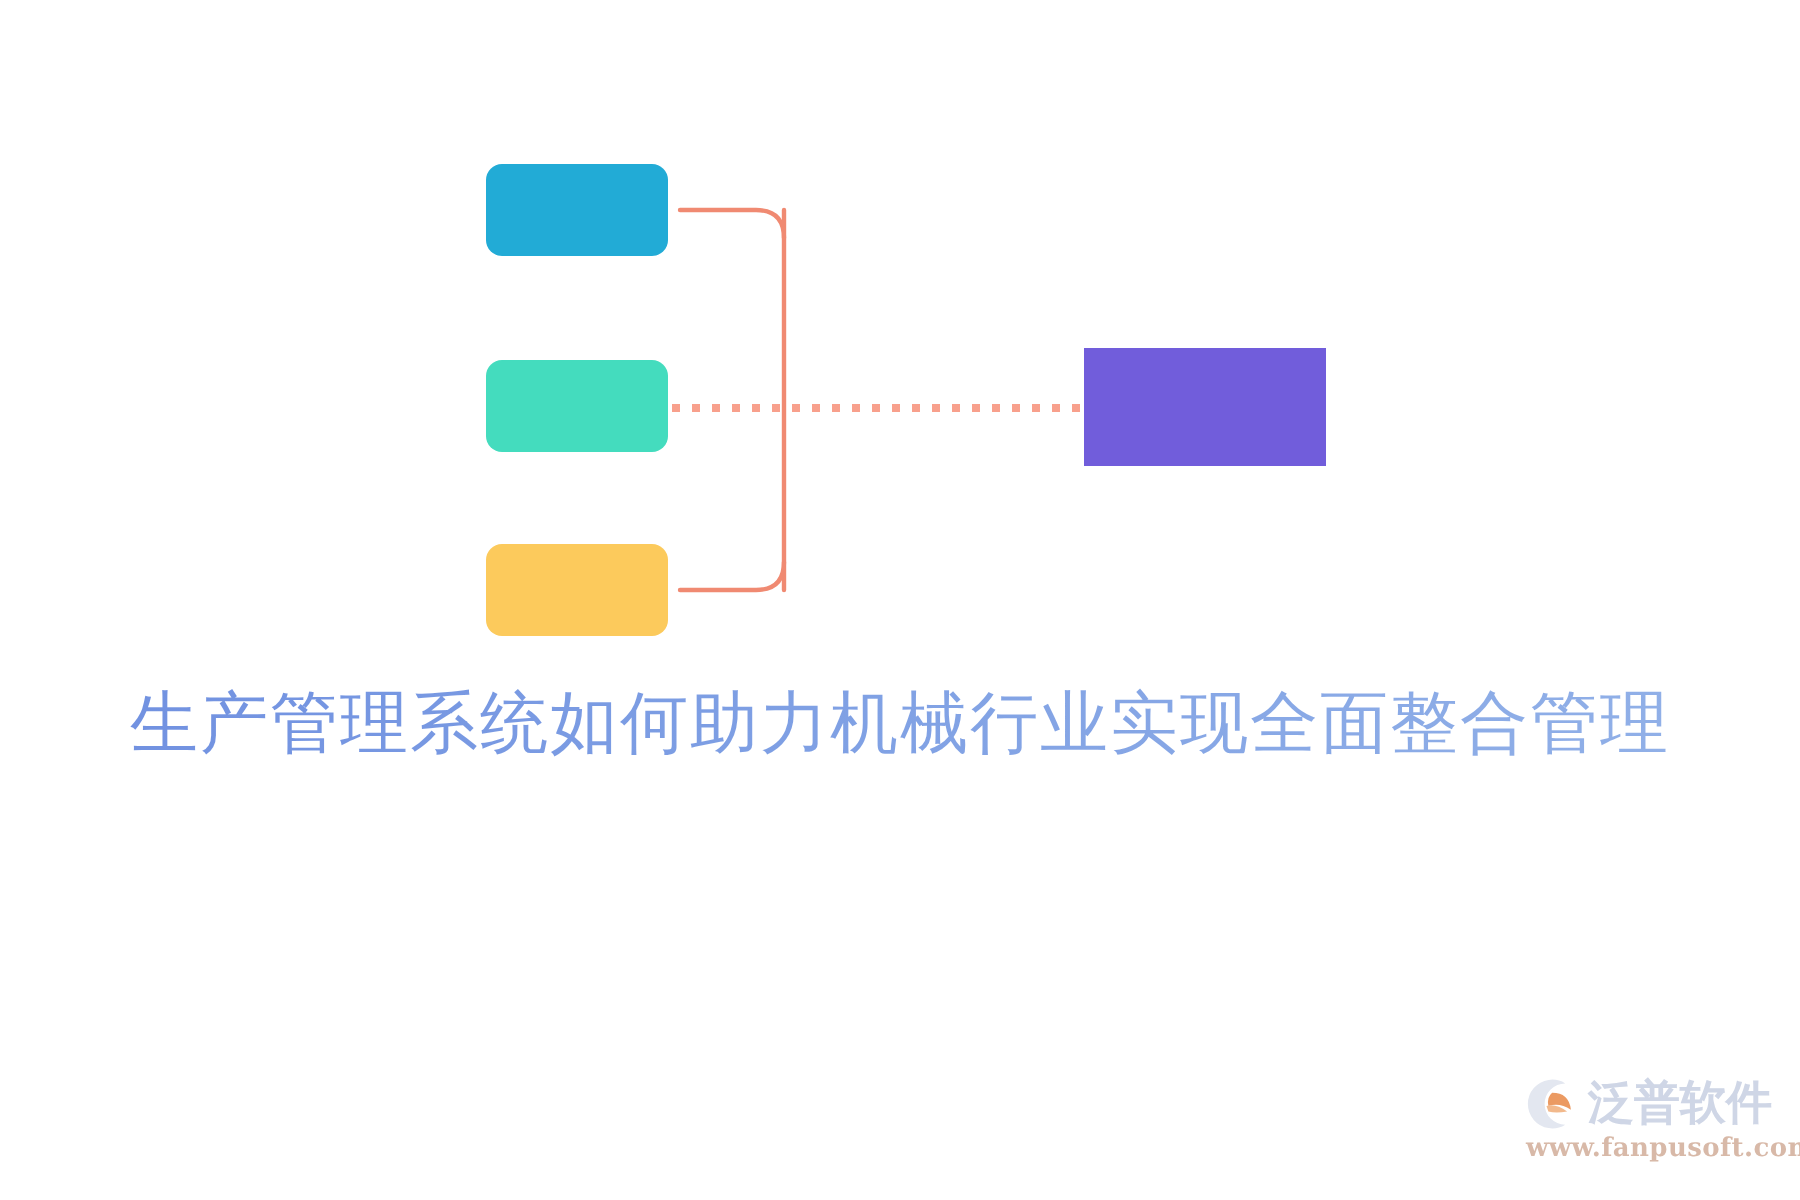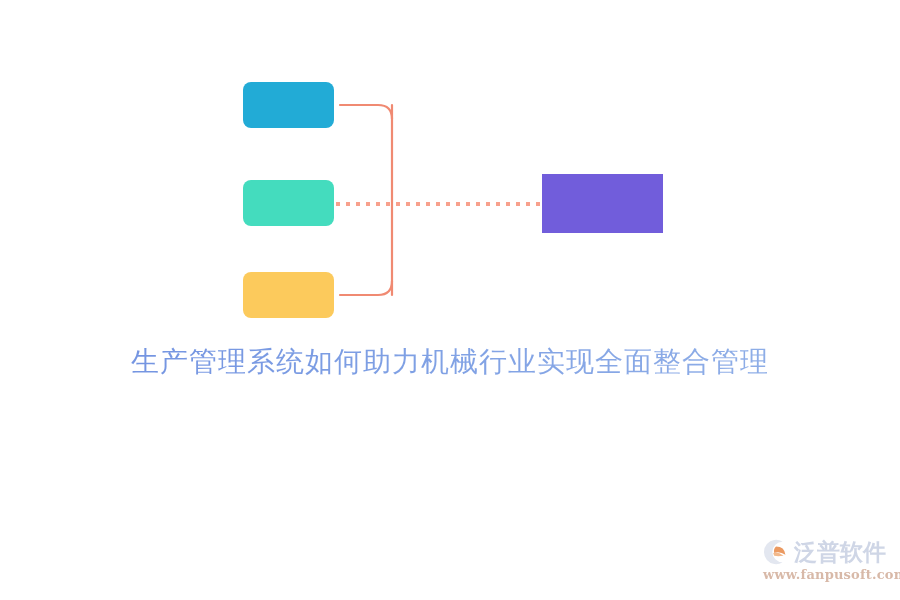--- a/index.html
+++ b/index.html
@@ -82,21 +82,21 @@
     overflow: visible;
   }
 
   
   .title {
     position: absolute;
     left: 0;
     top: 340px;
     width: 900px;
     text-align: center;
-    font-size: 28px;
+    font-size: 34px;
     line-height: 44px;
     letter-spacing: 1px;
     font-family: Liberation Sans, sans-serif;
     background-image: linear-gradient(90deg, #6f8fe0 0%, #7fa0e4 45%, #93b2e8 100%);
     -webkit-background-clip: text;
     background-clip: text;
     color: transparent;
     -webkit-text-fill-color: transparent;
     white-space: nowrap;
   }
@@ -117,21 +117,21 @@
   }
 
   .wm-logo {
     width: 30px;
     height: 30px;
     flex: 0 0 30px;
     margin-right: 2px;
   }
 
   .wm-brand {
-    font-family: Liberation Sans, sans-serif;
+    font-family: Liberation Serif, serif;
     font-size: 23px;
     font-weight: bold;
     color: #cfd6e6;
     letter-spacing: 0px;
     line-height: 30px;
     white-space: nowrap;
   }
 
   .wm-url {
     font-family: "DejaVu Serif", "Liberation Serif", serif;

